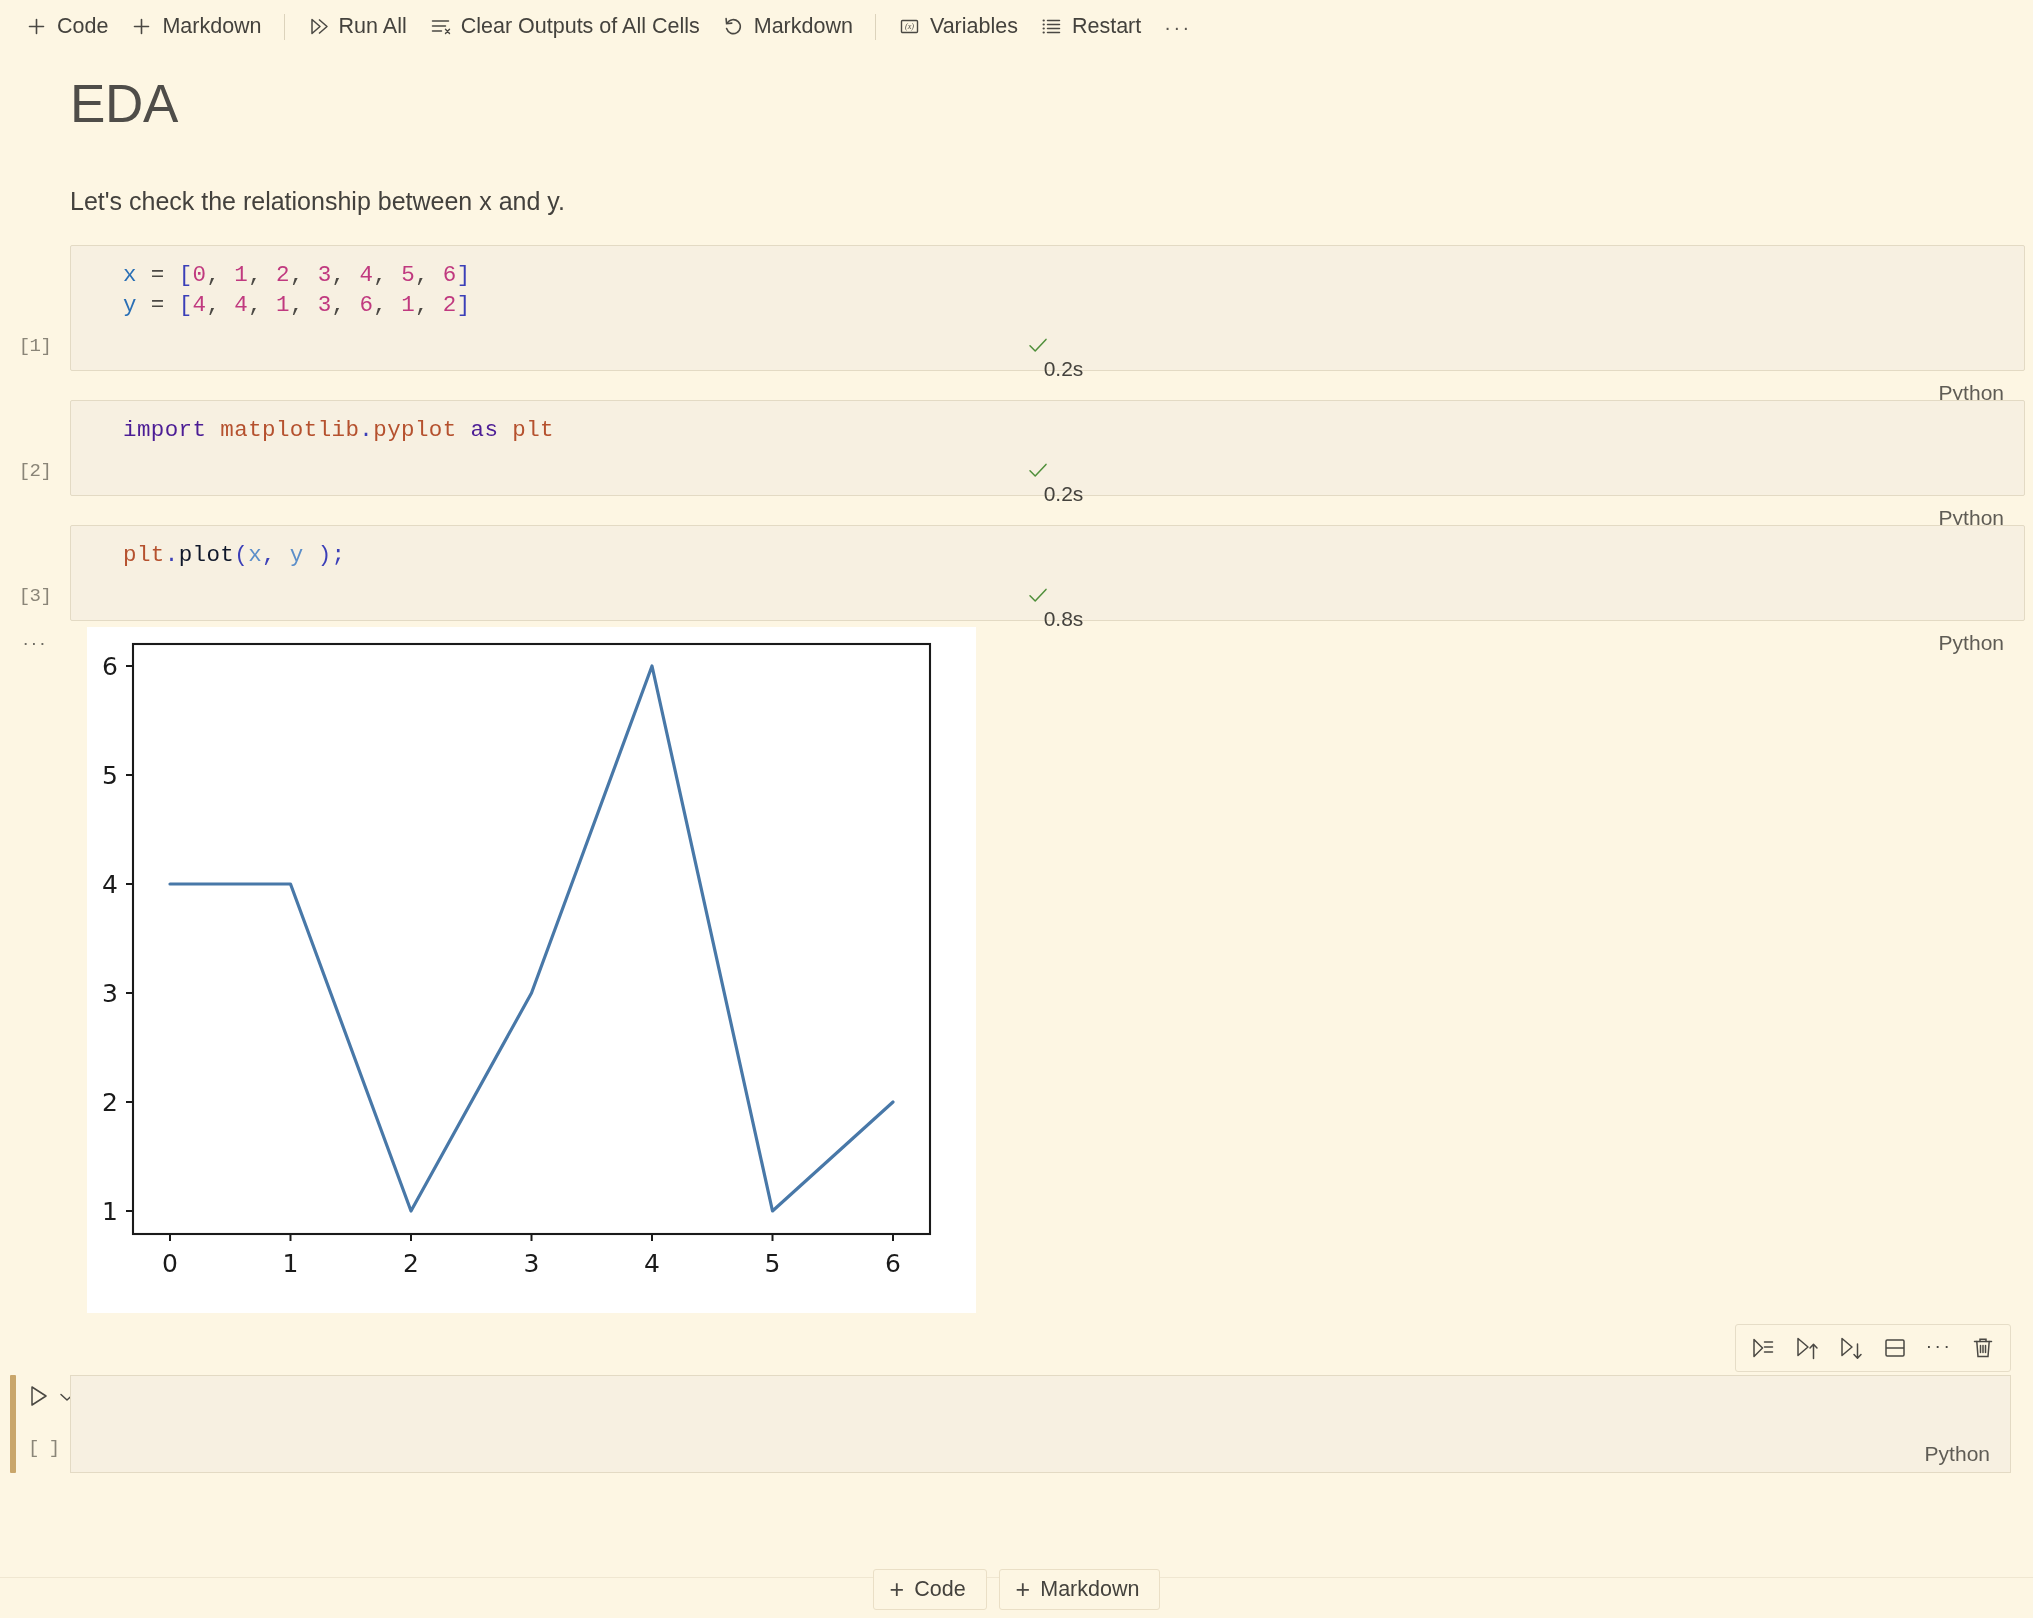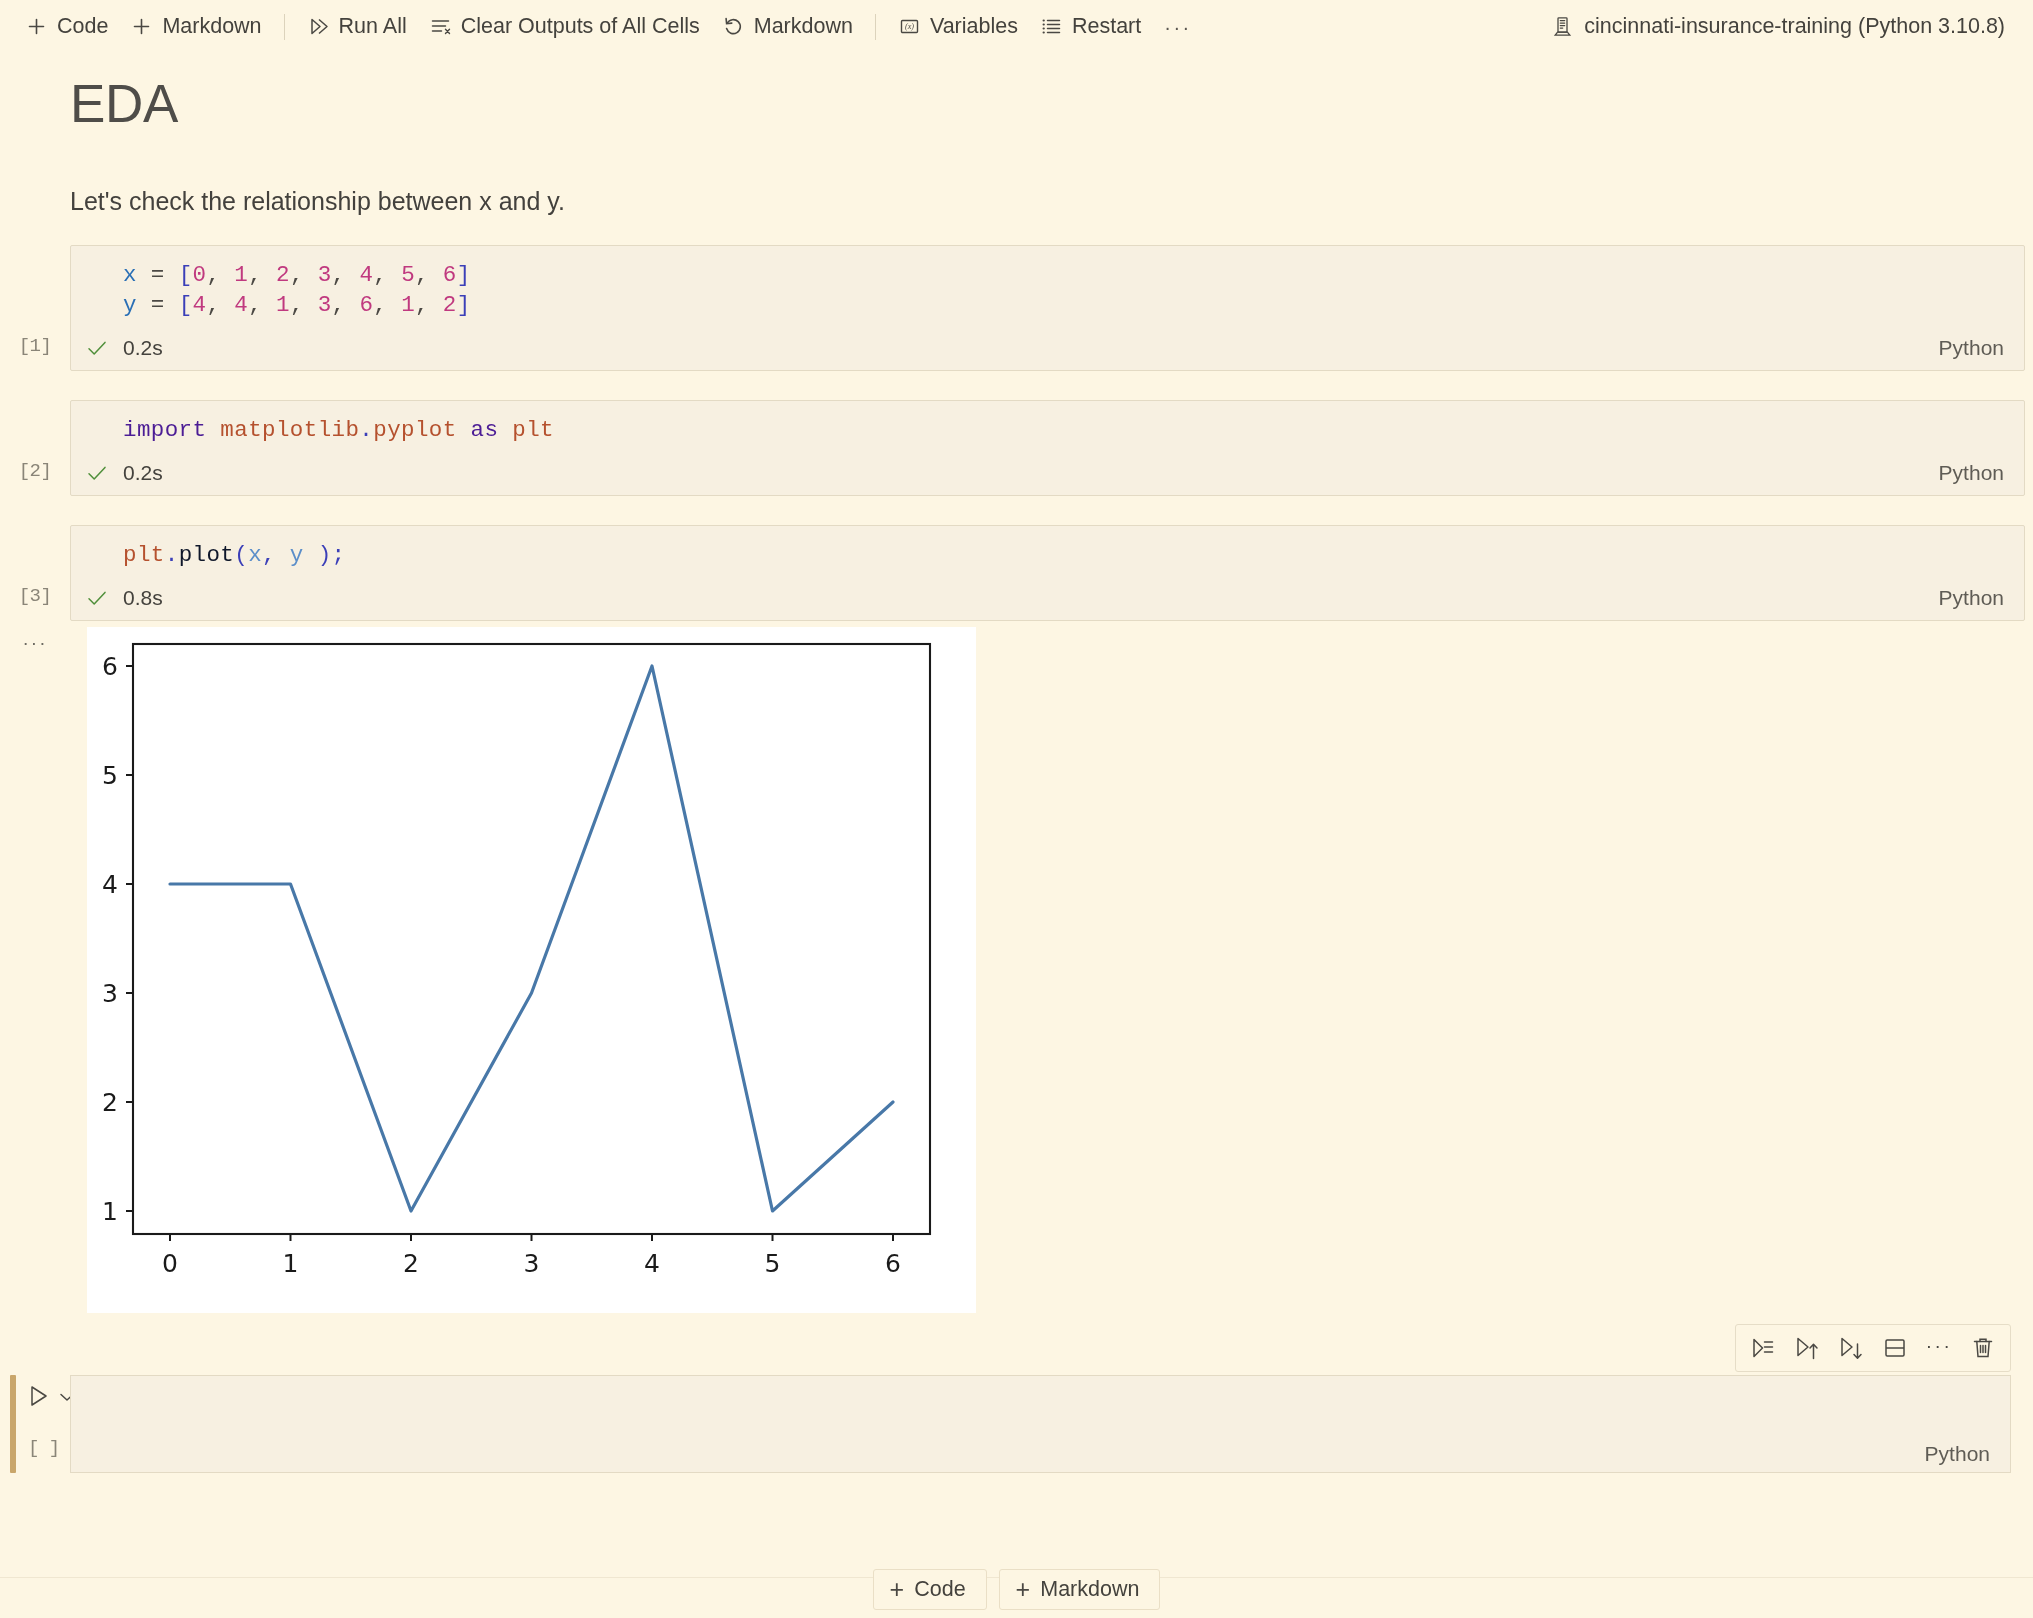--- a/index.html
+++ b/index.html
@@ -122,20 +122,21 @@
     font-size: 22.5px;
     line-height: 30px;
     white-space: pre;
     letter-spacing: 0.4px;
   }
   .cell-status {
     display: flex;
     align-items: center;
     padding: 3px 20px 8px 52px;
     height: 40px;
+    flex-direction: column;
   }
   .check {
     width: 26px; height: 26px;
     display: inline-flex;
     align-items: center; justify-content: center;
     margin-left: -39px;
     margin-right: 13px;
   }
   .exec-time {
     font-size: 21px;
@@ -379,30 +380,20 @@
       <svg width="23" height="23" viewBox="0 0 23 23" fill="none" stroke="#4a4843" stroke-width="1.5" stroke-linecap="round">
         <path d="M7.5 5.5h12M7.5 9.5h12M7.5 13.5h12M7.5 17.5h12"></path>
         <path d="M3.6 5.5h.2M3.6 9.5h.2M3.6 13.5h.2M3.6 17.5h.2" stroke-width="2.1"></path>
       </svg>
     </span>
     <span>Restart</span>
   </div>
 
   <div class="tb-dots">···</div>
 
-  <div class="kernel">
-    <span class="tb-icon">
-      <svg width="23" height="23" viewBox="0 0 23 23" fill="none" stroke="#4a4843" stroke-width="1.3" stroke-linecap="round">
-        <rect x="7" y="2.8" width="9" height="14.4" rx="0.8"></rect>
-        <path d="M9.3 5.6h4.4M9.3 8.1h4.4M9.3 10.6h4.4M9.3 13.1h2.4"></path>
-        <path d="M4.2 20.2h14.6l-2.4-3H6.6z"></path>
-      </svg>
-    </span>
-    <span>cincinnati-insurance-training (Python 3.10.8)</span>
-  </div>
 </div>
 
 <div class="notebook">
 
   <div class="md-cell">
     <h1 class="md-h1">EDA</h1>
     <p class="md-p">Let's check the relationship between x and y.</p>
   </div>
 
   <div class="cell">

